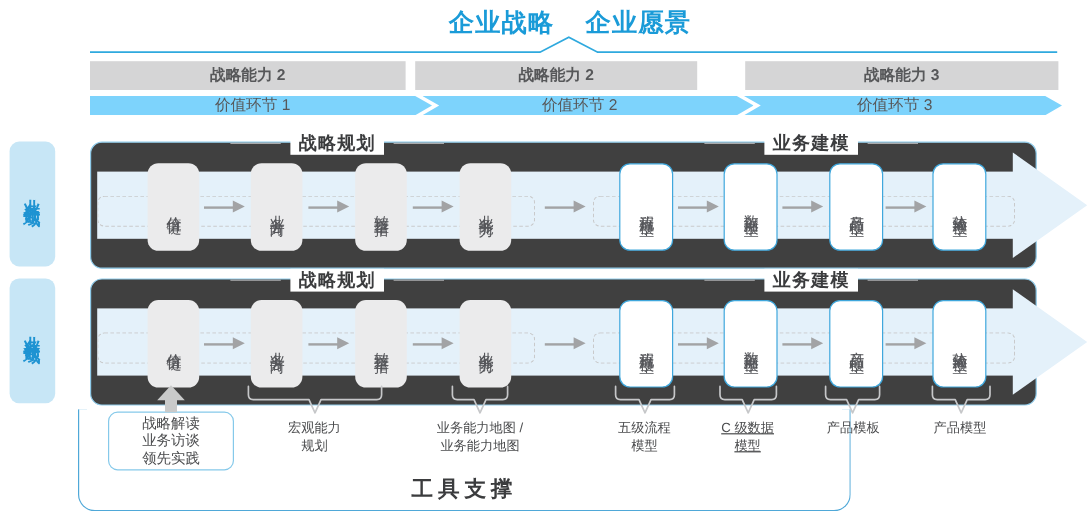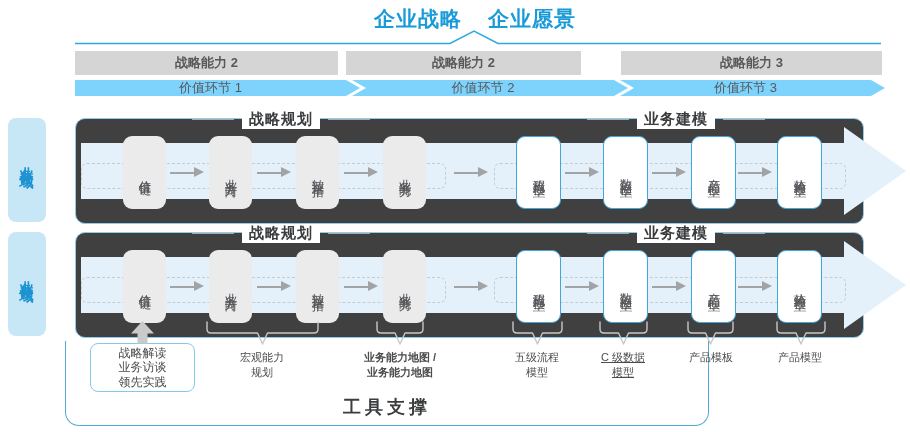--- a/index.html
+++ b/index.html
@@ -150,21 +150,21 @@
 <div class="practice">
   <span>战略解读</span>
   <span>业务访谈</span>
   <span>领先实践</span>
 </div>
 
 <div class="callout" style="left:262px;">
   <div>宏观能力</div>
   <div>规划</div>
 </div>
-<div class="callout" style="left:400px;font-weight:bold;">
+<div class="callout" style="left:400px;">
   <div>业务能力地图 /</div>
   <div>业务能力地图</div>
 </div>
 <div class="callout" style="left:537px;">
   <div>五级流程</div>
   <div>模型</div>
 </div>
 <div class="callout" style="left:623px;text-decoration:underline;">
   <div>C 级数据</div>
   <div>模型</div>

